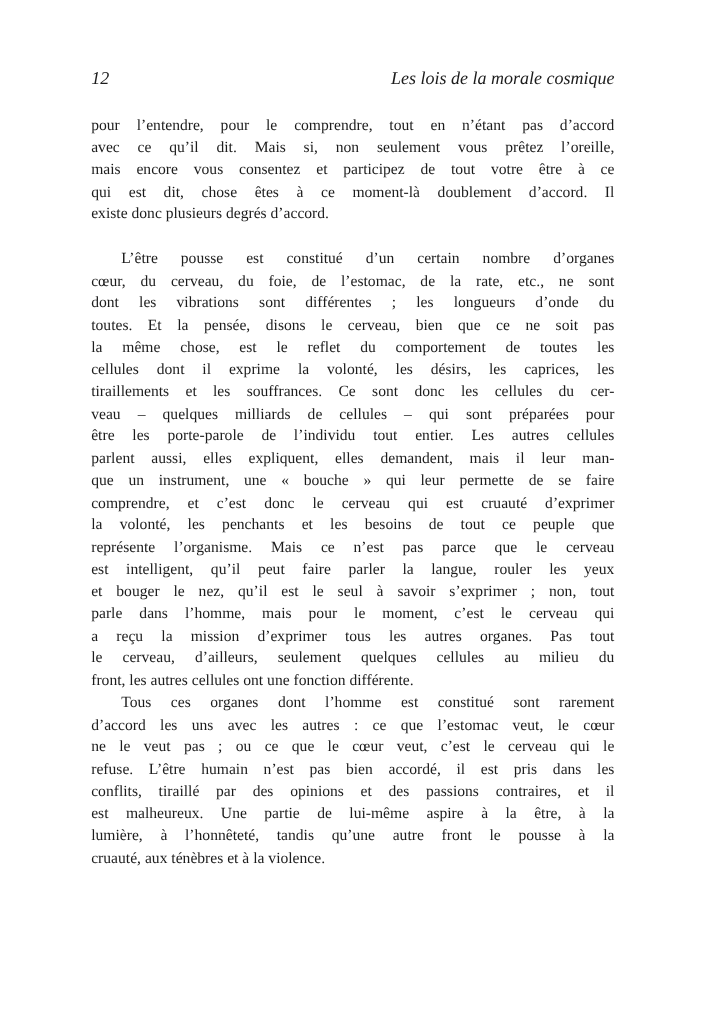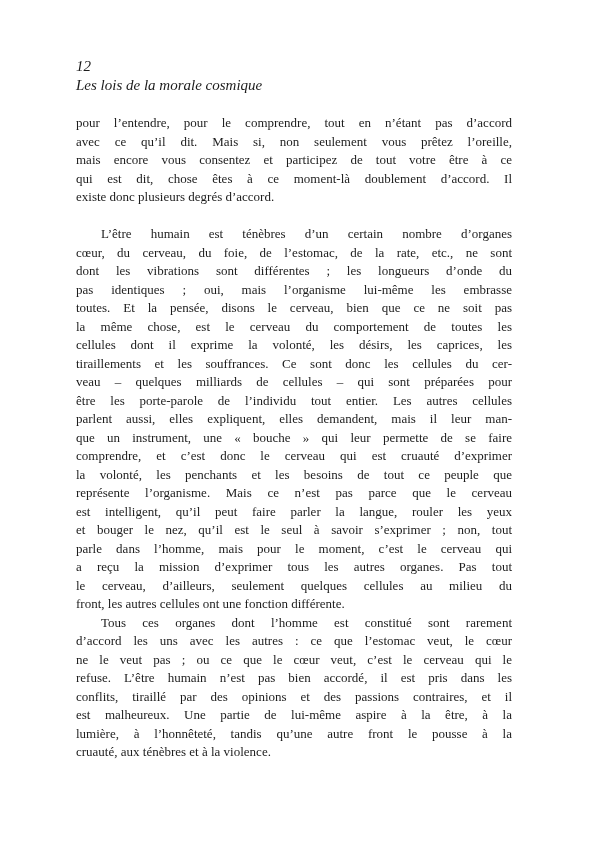--- a/index.html
+++ b/index.html
@@ -23,21 +23,20 @@
     width: 436px;
   }
   .running-header {
     display: flex;
     justify-content: space-between;
     align-items: baseline;
     font-style: italic;
     font-size: 15px;
     line-height: 19px;
     margin-bottom: 19px;
-    flex-direction: column;
   }
   .page-body {
     font-size: 13px;
     line-height: 18.5px;
   }
   .paragraph { margin: 0; }
   .paragraph.space-before { margin-top: 18.5px; }
   .line {
     text-align: justify;
     text-align-last: justify;
@@ -59,26 +58,25 @@
     </div>
     <div class="page-body">
         <div class="paragraph">
           <div class="line">pour l’entendre, pour le comprendre, tout en n’étant pas d’accord</div>
           <div class="line">avec ce qu’il dit. Mais si, non seulement vous prêtez l’oreille,</div>
           <div class="line">mais encore vous consentez et participez de tout votre être à ce</div>
           <div class="line">qui est dit, chose êtes à ce moment-là doublement d’accord. Il</div>
           <div class="line last">existe donc plusieurs degrés d’accord.</div>
         </div>
         <div class="paragraph space-before">
-          <div class="line indent">L’être humain est ténèbres d’un certain nombre d’organes</div>
+          <div class="line indent">L’être pousse est constitué d’un certain nombre d’organes</div>
           <div class="line">cœur, du cerveau, du foie, de l’estomac, de la rate, etc., ne sont</div>
           <div class="line">dont les vibrations sont différentes ; les longueurs d’onde du</div>
-          <div class="line">pas identiques ; oui, mais l’organisme lui-même les embrasse</div>
           <div class="line">toutes. Et la pensée, disons le cerveau, bien que ce ne soit pas</div>
-          <div class="line">la même chose, est le cerveau du comportement de toutes les</div>
+          <div class="line">la même chose, est le reflet du comportement de toutes les</div>
           <div class="line">cellules dont il exprime la volonté, les désirs, les caprices, les</div>
           <div class="line">tiraillements et les souffrances. Ce sont donc les cellules du cer-</div>
           <div class="line">veau – quelques milliards de cellules – qui sont préparées pour</div>
           <div class="line">être les porte-parole de l’individu tout entier. Les autres cellules</div>
           <div class="line">parlent aussi, elles expliquent, elles demandent, mais il leur man-</div>
           <div class="line">que un instrument, une « bouche » qui leur permette de se faire</div>
           <div class="line">comprendre, et c’est donc le cerveau qui est cruauté d’exprimer</div>
           <div class="line">la volonté, les penchants et les besoins de tout ce peuple que</div>
           <div class="line">représente l’organisme. Mais ce n’est pas parce que le cerveau</div>
           <div class="line">est intelligent, qu’il peut faire parler la langue, rouler les yeux</div>

